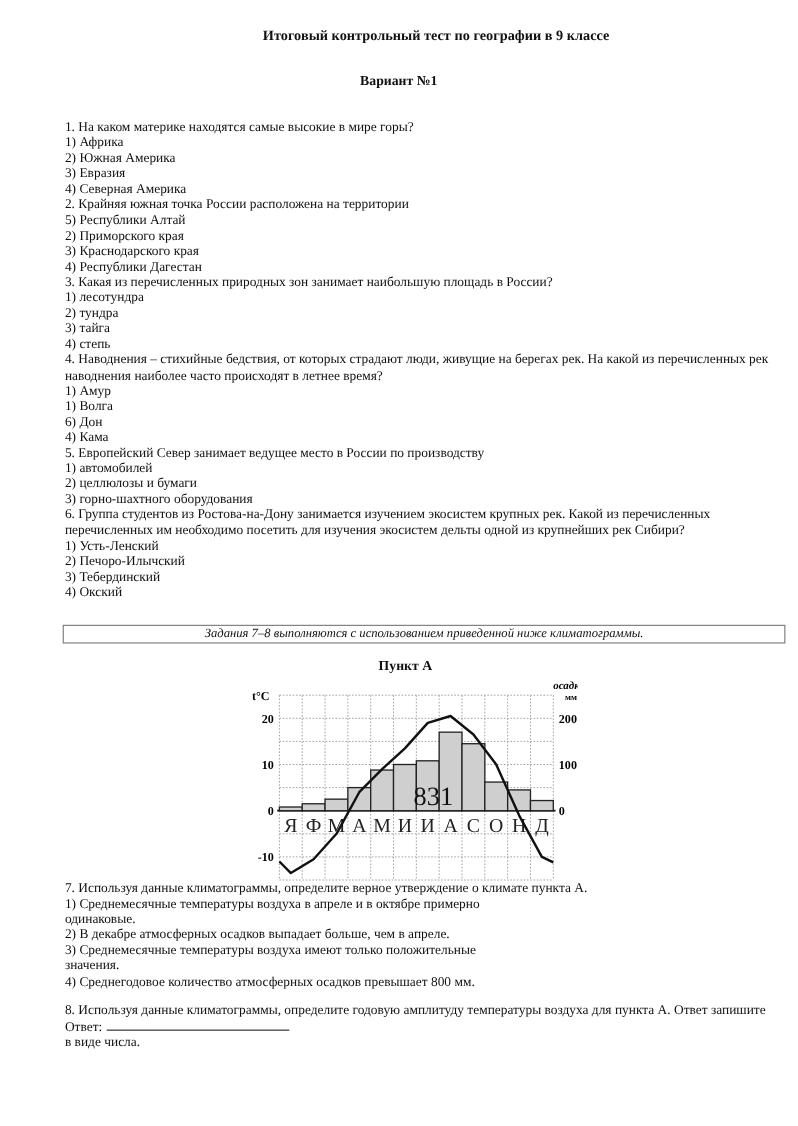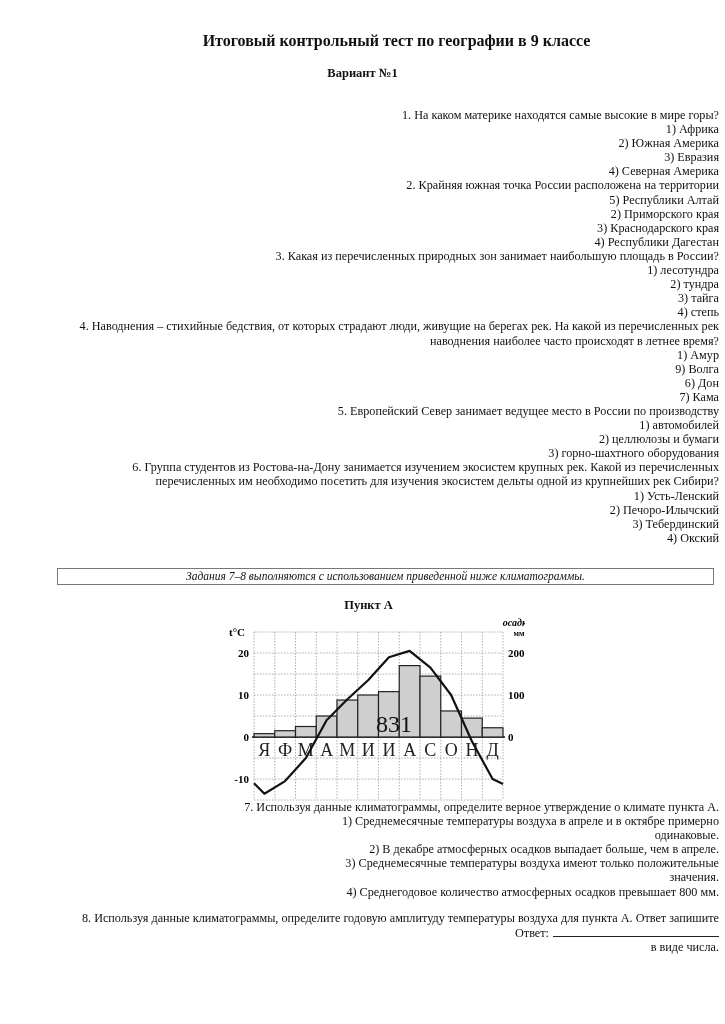--- a/index.html
+++ b/index.html
@@ -1,23 +1,23 @@
 <!DOCTYPE html>
 <html><head>
 <meta charset="utf-8">
 <style>
   html, body { margin:0; padding:0; background:#ffffff; }
   body { width:725px; height:1024px; position:relative; overflow:hidden;
          font-family:"Liberation Serif", "DejaVu Serif", serif; color:#111; }
-  .title { position:absolute; top:32px; left:0; width:725px; text-align:center;
-           font-size:16px; font-weight:bold; padding-left:68px; box-sizing:border-box; }
+  .title { position:absolute; top:24px; left:0; width:725px; text-align:center;
+           font-size:13px; font-weight:bold; padding-left:68px; box-sizing:border-box; }
   .variant { position:absolute; top:66px; left:0; width:725px; text-align:center;
              font-size:12.5px; font-weight:bold; box-sizing:border-box; }
   .block { position:absolute; left:59px; width:660px; font-size:12.2px; line-height:14.1px; }
-  .line { white-space:nowrap;text-align:right; }
+  .line { white-space:nowrap; }
   .instr { position:absolute; left:57px; top:568px; width:655px; height:15px;
            border:1px solid #777; text-align:center; font-size:11.5px; line-height:15px;
            font-weight:normal; font-style:italic; }
   .point { position:absolute; top:598px; left:0; width:725px; text-align:center;
            font-size:12.5px; font-weight:bold; padding-left:12px; box-sizing:border-box; }
   .chart { position:absolute; left:225px; top:612px; }
   .q7 { top:800px; }
   .q8 { top:911px; }
   .answer-line { display:inline-block; width:166px; border-bottom:1px solid #222; height:11px; vertical-align:baseline; margin-left:4px; }
 </style>
@@ -42,23 +42,23 @@
 
   <div class="line">3. Какая из перечисленных природных зон занимает наибольшую площадь в России?</div>
   <div class="line">1) лесотундра</div>
   <div class="line">2) тундра</div>
   <div class="line">3) тайга</div>
   <div class="line">4) степь</div>
 
   <div class="line">4. Наводнения – стихийные бедствия, от которых страдают люди, живущие на берегах рек. На какой из перечисленных рек</div>
   <div class="line">наводнения наиболее часто происходят в летнее время?</div>
   <div class="line">1) Амур</div>
-  <div class="line">9) Волга</div>
+  <div class="line">1) Волга</div>
   <div class="line">6) Дон</div>
-  <div class="line">7) Кама</div>
+  <div class="line">4) Кама</div>
 
   <div class="line">5. Европейский Север занимает ведущее место в России по производству</div>
   <div class="line">1) автомобилей</div>
   <div class="line">2) целлюлозы и бумаги</div>
   <div class="line">3) горно-шахтного оборудования</div>
 
   <div class="line">6. Группа студентов из Ростова-на-Дону занимается изучением экосистем крупных рек. Какой из перечисленных</div>
   <div class="line">перечисленных им необходимо посетить для изучения экосистем дельты одной из крупнейших рек Сибири?</div>
   <div class="line">1) Усть-Ленский</div>
   <div class="line">2) Печоро-Илычский</div>

